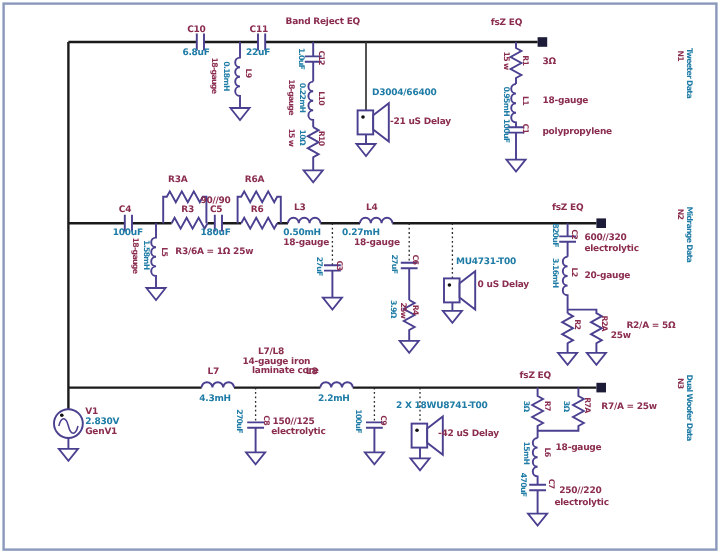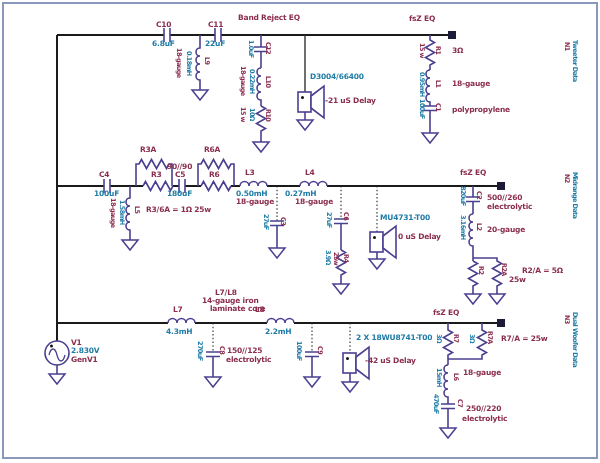--- a/index.html
+++ b/index.html
@@ -182,21 +182,21 @@
   <span class="lbl v vt" style="left:325px;top:212px">27uF</span>
   <span class="lbl d vt" style="left:342px;top:212px">C6</span>
   <span class="lbl v vt" style="left:324px;top:250px">3.9Ω</span>
   <span class="lbl d vt" style="left:332px;top:252px">25w</span>
   <span class="lbl d vt" style="left:342px;top:254px">R4</span>
   <span class="lbl v" style="left:380px;top:214px">MU4731-T00</span>
   <span class="lbl d" style="left:398px;top:233px">0 uS Delay</span>
   <span class="lbl d" style="left:460px;top:169px">fsZ EQ</span>
   <span class="lbl v vt" style="left:459px;top:186px">820uF</span>
   <span class="lbl d vt" style="left:475px;top:191px">C2</span>
-  <span class="lbl d" style="left:487px;top:194px">500//260</span>
+  <span class="lbl d" style="left:487px;top:194px">600//320</span>
   <span class="lbl d" style="left:487px;top:203px">electrolytic</span>
   <span class="lbl v vt" style="left:459px;top:215px">3.16mH</span>
   <span class="lbl d vt" style="left:475px;top:223px">L2</span>
   <span class="lbl d" style="left:487px;top:226px">20-gauge</span>
   <span class="lbl d vt" style="left:477px;top:266px">R2</span>
   <span class="lbl d vt" style="left:500px;top:263px">R2A</span>
   <span class="lbl d" style="left:522px;top:267px">R2/A = 5Ω</span>
   <span class="lbl d" style="left:509px;top:276px">25w</span>
   <span class="lbl d vt" style="left:563px;top:174px">N2</span>
   <span class="lbl v vt" style="left:571px;top:172px">Midrange Data</span>
@@ -207,21 +207,21 @@
   <span class="lbl d" style="left:202px;top:297px">14-gauge iron</span>
   <span class="lbl d" style="left:210px;top:305px">laminate core</span>
   <span class="lbl v vt" style="left:196px;top:341px">270uF</span>
   <span class="lbl d vt" style="left:218px;top:346px">C8</span>
   <span class="lbl d" style="left:227px;top:347px">150//125</span>
   <span class="lbl d" style="left:226px;top:356px">electrolytic</span>
   <span class="lbl d" style="left:255px;top:306px">L8</span>
   <span class="lbl v" style="left:265px;top:328px">2.2mH</span>
   <span class="lbl v vt" style="left:295px;top:341px">100uF</span>
   <span class="lbl d vt" style="left:316px;top:346px">C9</span>
-  <span class="lbl v" style="left:356px;top:334px">2 X 18WU8741-T00</span>
+  <span class="lbl v" style="left:330px;top:334px">2 X 18WU8741-T00</span>
   <span class="lbl d" style="left:365px;top:357px">-42 uS Delay</span>
   <span class="lbl d" style="left:433px;top:309px">fsZ EQ</span>
   <span class="lbl v vt" style="left:435px;top:334px">3Ω</span>
   <span class="lbl d vt" style="left:452px;top:334px">R7</span>
   <span class="lbl v vt" style="left:468px;top:334px">3Ω</span>
   <span class="lbl d vt" style="left:486px;top:331px">R7A</span>
   <span class="lbl d" style="left:501px;top:335px">R7/A = 25w</span>
   <span class="lbl v vt" style="left:435px;top:368px">15mH</span>
   <span class="lbl d vt" style="left:452px;top:373px">L6</span>
   <span class="lbl d" style="left:463px;top:369px">18-gauge</span>

